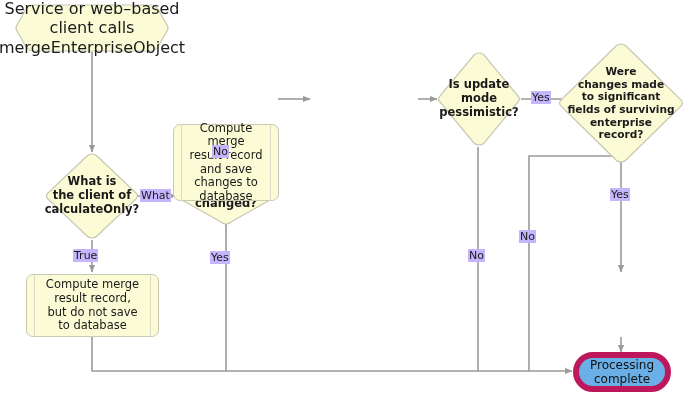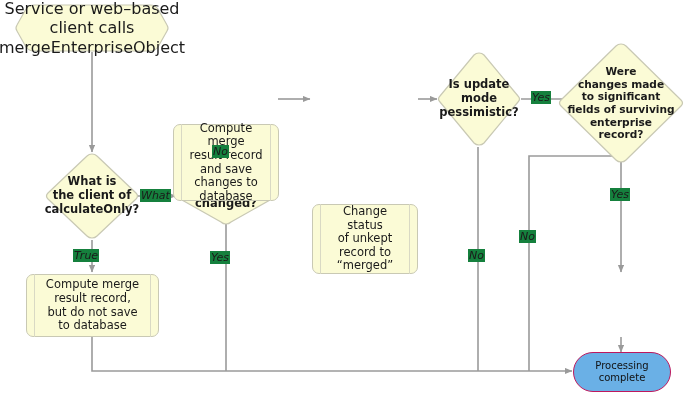--- a/index.html
+++ b/index.html
@@ -91,35 +91,34 @@
     font-size: 11.5px;
     color: #1a1a1a;
     line-height: 1.2;
     white-space: pre-line;
     font-weight: bold;
   }
 
   
   .terminal {
     background: #6ab0e6;
-    border: 1px solid #be185d;
+    border: 6px solid #be185d;
     border-radius: 22px;
-    font-size: 10px;
+    font-size: 12px;
     color: #111111;
   }
 
   
   .edge-label {
     position: absolute;
     font-size: 11px;
     color: #1a1a1a;
-    background: #15803d;
+    background: #c4b5fd;
     padding: 0 1px;
     white-space: nowrap;
-    font-style: italic;
   }
 </style>
 </head>
 <body>
 
 <div id="canvas">
 
   <svg class="edges" viewBox="0 0 689 394" xmlns="http://www.w3.org/2000/svg">
     <defs>
       <marker id="arrow" markerWidth="9" markerHeight="9" refX="7.2" refY="3.2" orient="auto" markerUnits="userSpaceOnUse">
@@ -197,28 +196,20 @@
   <div class="node proc" style="left:173px; top:61px; width:106px; height:77px;">
     <span class="rail left"></span>
     <span class="rail right"></span>
     <span class="node-text">Compute merge
 result record
 and save
 changes to
 database</span>
   </div>
 
-  <div class="node proc" style="left:312px; top:64px; width:106px; height:70px;">
-    <span class="rail left"></span>
-    <span class="rail right"></span>
-    <span class="node-text">Change status
-of unkept
-record to
-“merged”</span>
-  </div>
 
   <div class="dia-wrap" style="left:436px; top:51px; width:86px; height:96px;">
     <svg width="86" height="96" viewBox="0 0 86 96" xmlns="http://www.w3.org/2000/svg">
       <path d="M43,2 Q46,2 48,4 L82,45 Q85,48 82,51 L48,92 Q46,94 43,94 Q40,94 38,92
                L4,51 Q1,48 4,45 L38,4 Q40,2 43,2 Z" fill="#fbfbd6" stroke="#c9c9b4" stroke-width="1.2"></path>
     </svg>
     <div class="dia-label">Is update
 mode
 pessimistic?</div>
   </div>

